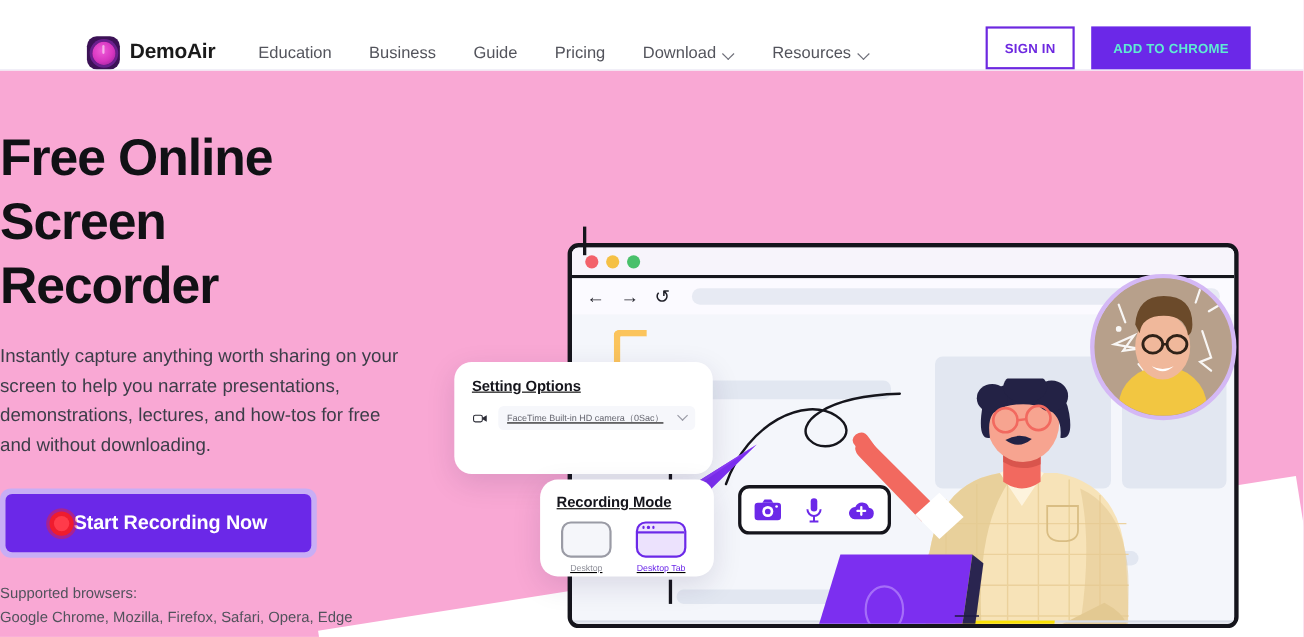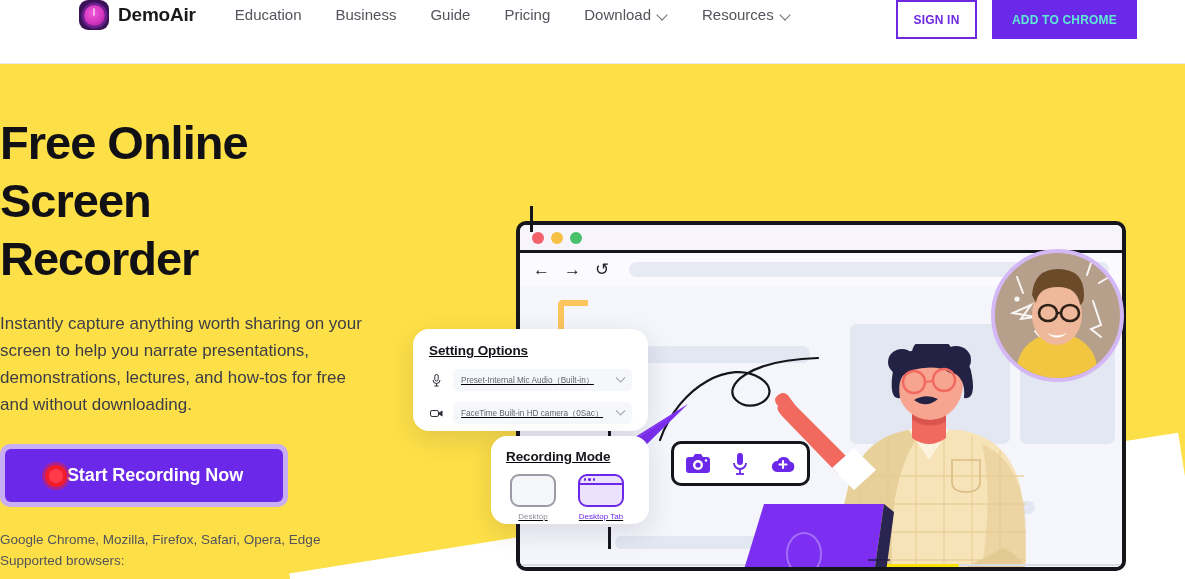--- a/index.html
+++ b/index.html
@@ -9,21 +9,21 @@
     font-family: "Liberation Sans", sans-serif;
     background: #ffffff;
   }
   .page { position: relative; width: 1185px; height: 579px; overflow: hidden; }
 
   
   .navbar {
     position: absolute; top: 0; left: 0;
     width: 1185px; height: 64px;
     background: #ffffff;
-    display: flex; align-items: flex-start;
+    display: flex; align-items: flex-end;
     border-bottom: 1px solid #ece8f5;
     z-index: 40;
   }
   .brand { display: flex; align-items: center; margin-left: 79px; gap: 9px; }
   .brand-logo {
     width: 30px; height: 30px; border-radius: 9px;
     background: #3c1256;
     display: flex; align-items: center; justify-content: center;
     position: relative;
   }
@@ -65,21 +65,21 @@
     width: 145px; height: 39px; background: #6b28e8; color: #5eead4;
     font-size: 12px; font-weight: bold; letter-spacing: .2px;
     display: flex; align-items: center; justify-content: center; cursor: pointer;
     border: none;
   }
 
   
   .hero {
     position: absolute; top: 64px; left: 0;
     width: 1185px; height: 515px;
-    background: #fde047;
+    background: #f9a8d4;
     overflow: hidden;
   }
   .hero-white-wedge {
     position: absolute; right: -40px; bottom: -150px;
     width: 900px; height: 300px;
     background: #ffffff;
     transform: rotate(-9deg);
     transform-origin: right bottom;
   }
 
@@ -244,22 +244,22 @@
       <p class="hero-sub">Instantly capture anything worth sharing on your screen to help you narrate presentations, demonstrations, lectures, and how-tos for free and without downloading.</p>
 
       <div class="cta-wrap">
         <button class="cta-btn">
           <span class="rec-dot"></span>
           <span class="cta-label">Start Recording Now</span>
         </button>
       </div>
 
       <div class="browsers">
+        <div>Supported browsers:</div>
         <div>Google Chrome, Mozilla, Firefox, Safari, Opera, Edge</div>
-        <div>Supported browsers:</div>
       </div>
     </div>
 
     <div class="illus">
 
       <div class="brow">
         <div class="brow-bar">
           <span class="dot r"></span>
           <span class="dot y"></span>
           <span class="dot g"></span>
@@ -402,34 +402,20 @@
         </svg>
       </div>
 
       <div class="tick" style="left:14px; top:47px; height:26px;"></div>
       <div class="tick" style="left:92px; top:262px; height:22px;"></div>
       <div class="tick" style="left:92px; top:368px; height:22px;"></div>
 
       <div class="card card-settings">
         <div class="card-title">Setting Options</div>
 
-        <div class="sel-row">
-          <span class="sel-ico">
-            <svg width="9" height="13" viewBox="0 0 9 13">
-              <rect x="2.8" y="0.5" width="3.4" height="6.5" rx="1.7" fill="none" stroke="#2b2c36" stroke-width="1"></rect>
-              <path d="M1,6 a3.5,3.5 0 0 0 7,0" fill="none" stroke="#2b2c36" stroke-width="1"></path>
-              <line x1="4.5" y1="9.5" x2="4.5" y2="12" stroke="#2b2c36" stroke-width="1"></line>
-              <line x1="2.4" y1="12" x2="6.6" y2="12" stroke="#2b2c36" stroke-width="1"></line>
-            </svg>
-          </span>
-          <span class="sel-box">
-            <span>Preset-Internal Mic Audio（Built-in）</span>
-            <span class="sel-chev"></span>
-          </span>
-        </div>
 
         <div class="sel-row">
           <span class="sel-ico">
             <svg width="13" height="9" viewBox="0 0 13 9">
               <rect x="0.5" y="1.5" width="8" height="6" rx="1.6" fill="none" stroke="#2b2c36" stroke-width="1"></rect>
               <path d="M9,3.6 L12.5,1.6 L12.5,7.4 L9,5.4 Z" fill="#2b2c36"></path>
             </svg>
           </span>
           <span class="sel-box">
             <span>FaceTime Built-in HD camera（0Sac）</span>

